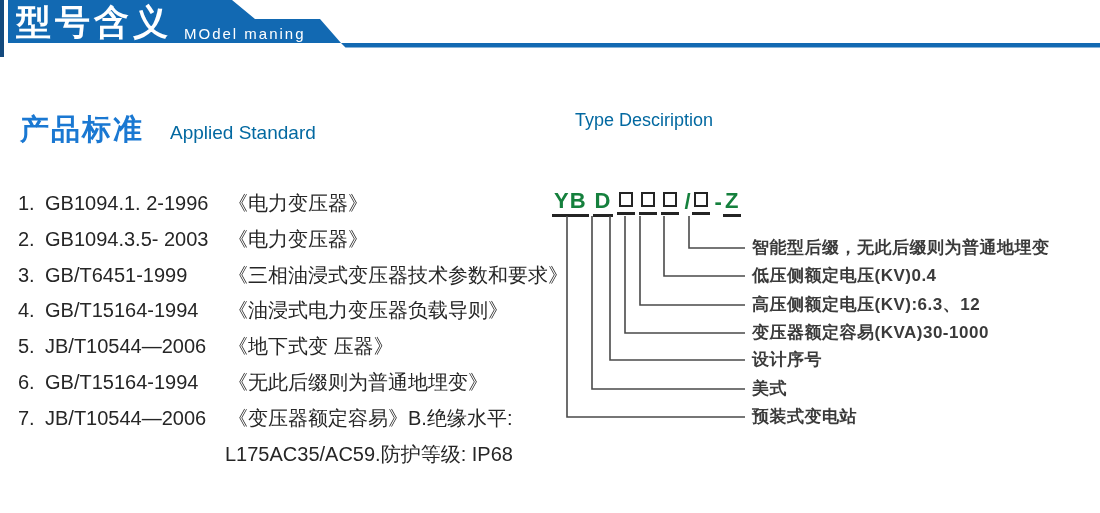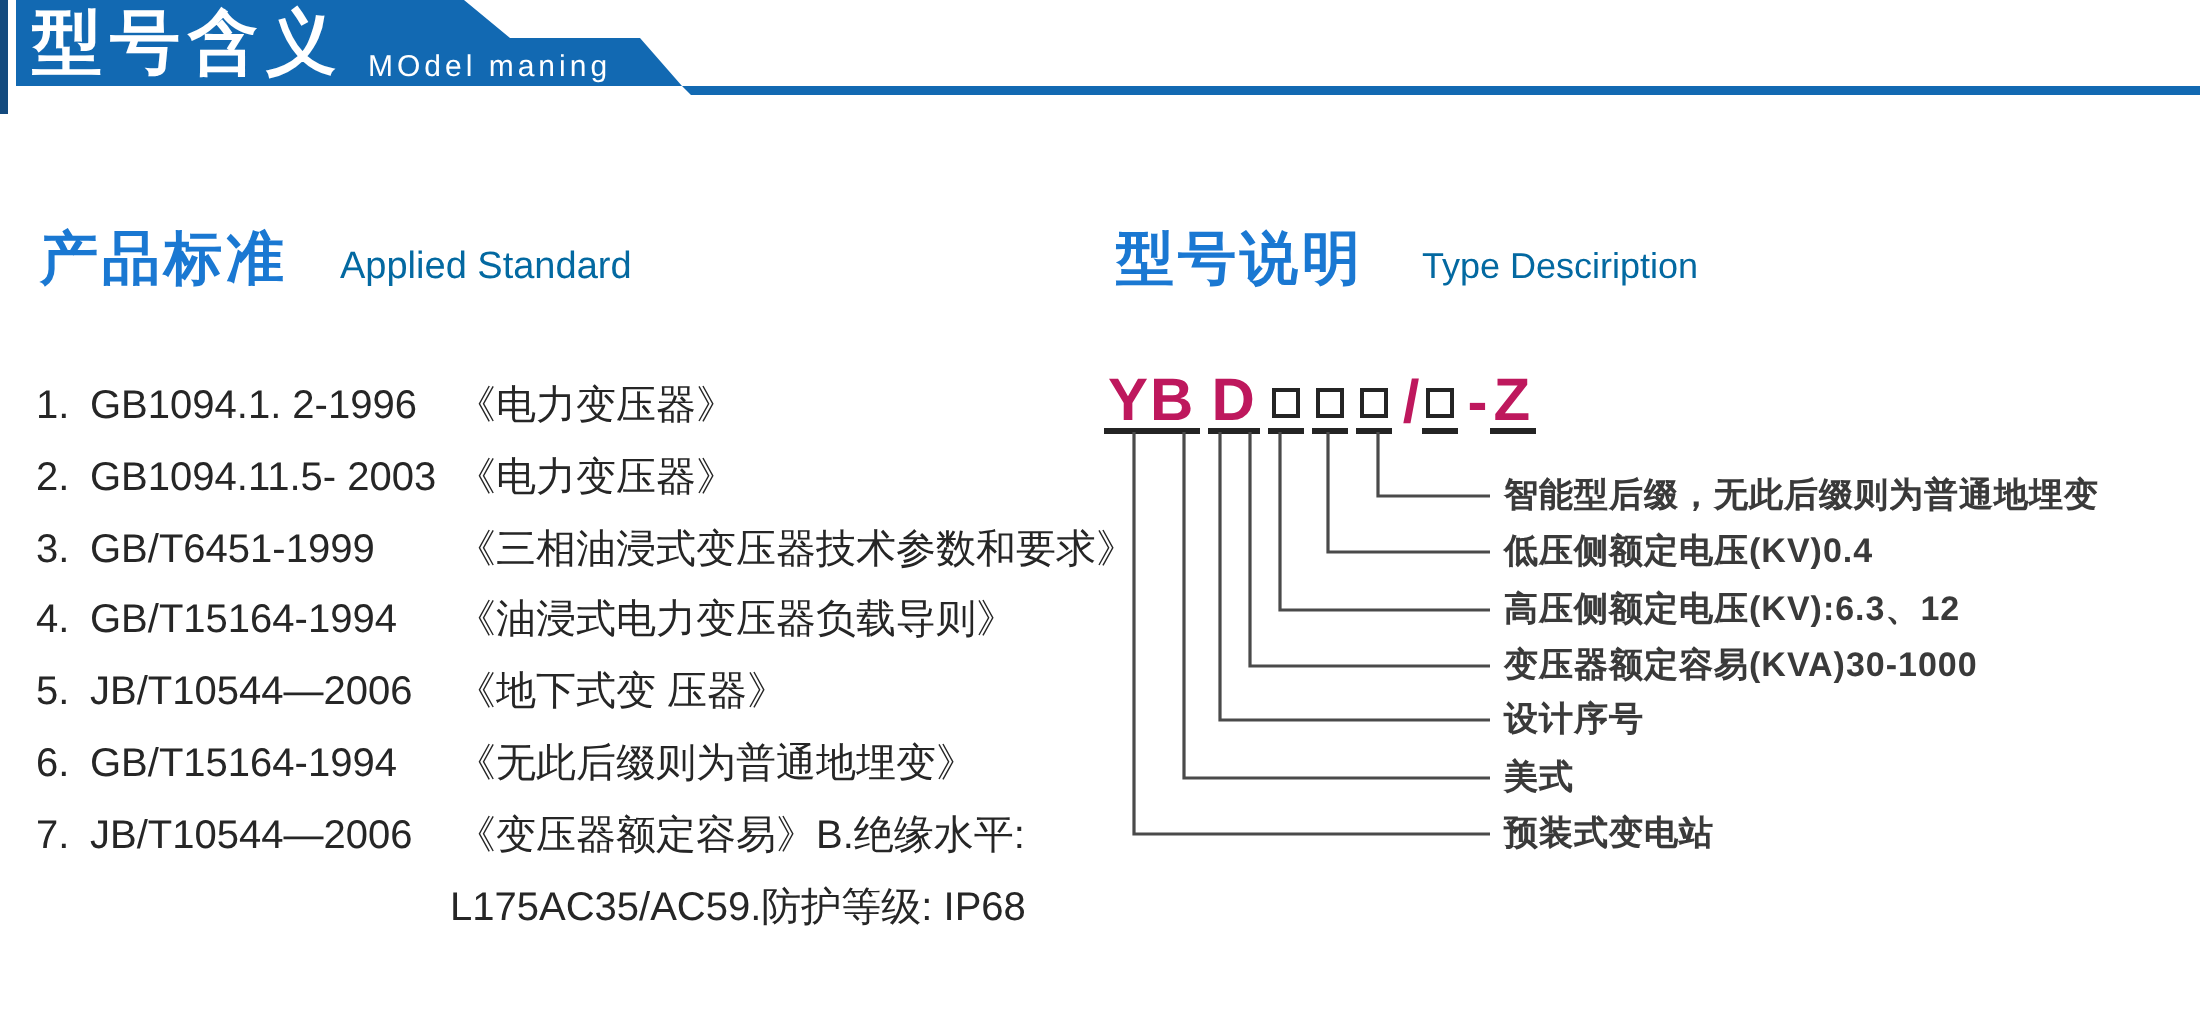--- a/index.html
+++ b/index.html
@@ -27,22 +27,22 @@
   #right-heading .en{margin-left:17px;font-size:18px;}
   
   .standards{position:absolute;left:18px;top:186px;width:540px;font-size:20px;color:#262626;}
   .std-row{display:flex;line-height:35.8px;white-space:nowrap;}
   .std-num{width:27px;flex:0 0 27px;}
   .std-code{width:183px;flex:0 0 183px;}
   .std-title{flex:1;}
   .std-cont{padding-left:207px;}
   
   .code-row{
-    position:absolute;left:552px;top:190px;display:flex;align-items:flex-end;
-    font-size:30px;font-weight:bold;color:#be185d;line-height:22px;
+    position:absolute;left:552px;top:190px;display:flex;align-items:center;
+    font-size:22px;font-weight:bold;color:#15803d;line-height:22px;
   }
   .code-group{
     border-bottom:3px solid #242424;padding:0 2px 2px;margin-right:4px;
     display:inline-flex;align-items:flex-end;letter-spacing:1px;
   }
   .code-sep{padding-bottom:4px;margin:0 1px;}
   .box{width:10px;height:11px;border:2.5px solid #242424;margin:0 0 3px;}
   
   .diagram-svg{position:absolute;left:550px;top:216px;width:552px;height:215px;}
   .diag-label{
@@ -67,33 +67,32 @@
   </svg>
   <div class="banner-title">型号含义</div>
   <div class="banner-subtitle">MOdel maning</div>
 </div>
 
 <div id="left-heading" class="sec-heading">
   <span class="zh">产品标准</span>
   <span class="en">Applied Standard</span>
 </div>
 <div id="right-heading" class="sec-heading">
-  <span class="zh">型号说明</span>
   <span class="en">Type Desciription</span>
 </div>
 
 <div class="standards">
   <div class="std-row">
     <span class="std-num">1.</span>
     <span class="std-code">GB1094.1. 2-1996</span>
     <span class="std-title">《电力变压器》</span>
   </div>
   <div class="std-row">
     <span class="std-num">2.</span>
-    <span class="std-code">GB1094.11.5- 2003</span>
+    <span class="std-code">GB1094.3.5- 2003</span>
     <span class="std-title">《电力变压器》</span>
   </div>
   <div class="std-row">
     <span class="std-num">3.</span>
     <span class="std-code">GB/T6451-1999</span>
     <span class="std-title">《三相油浸式变压器技术参数和要求》</span>
   </div>
   <div class="std-row">
     <span class="std-num">4.</span>
     <span class="std-code">GB/T15164-1994</span>

